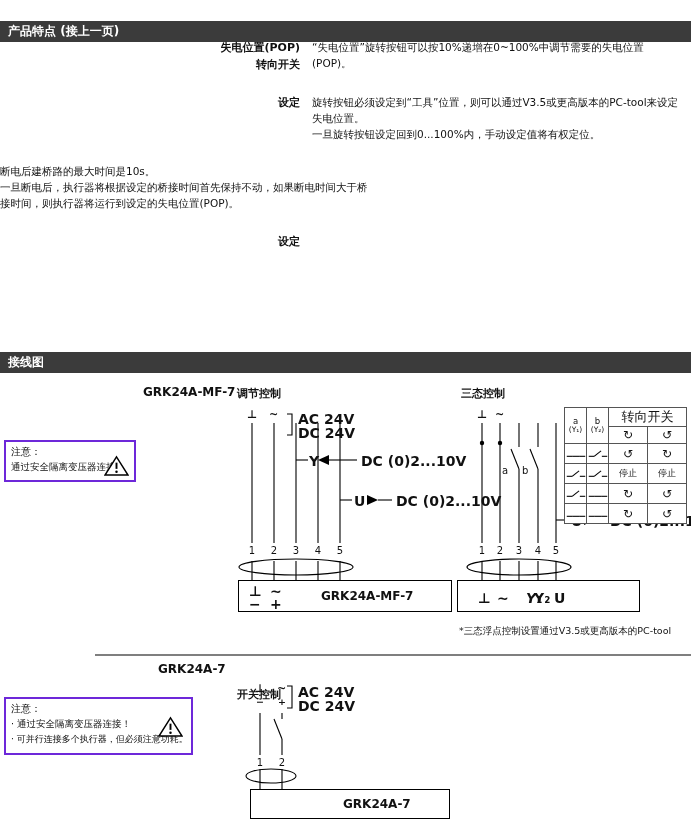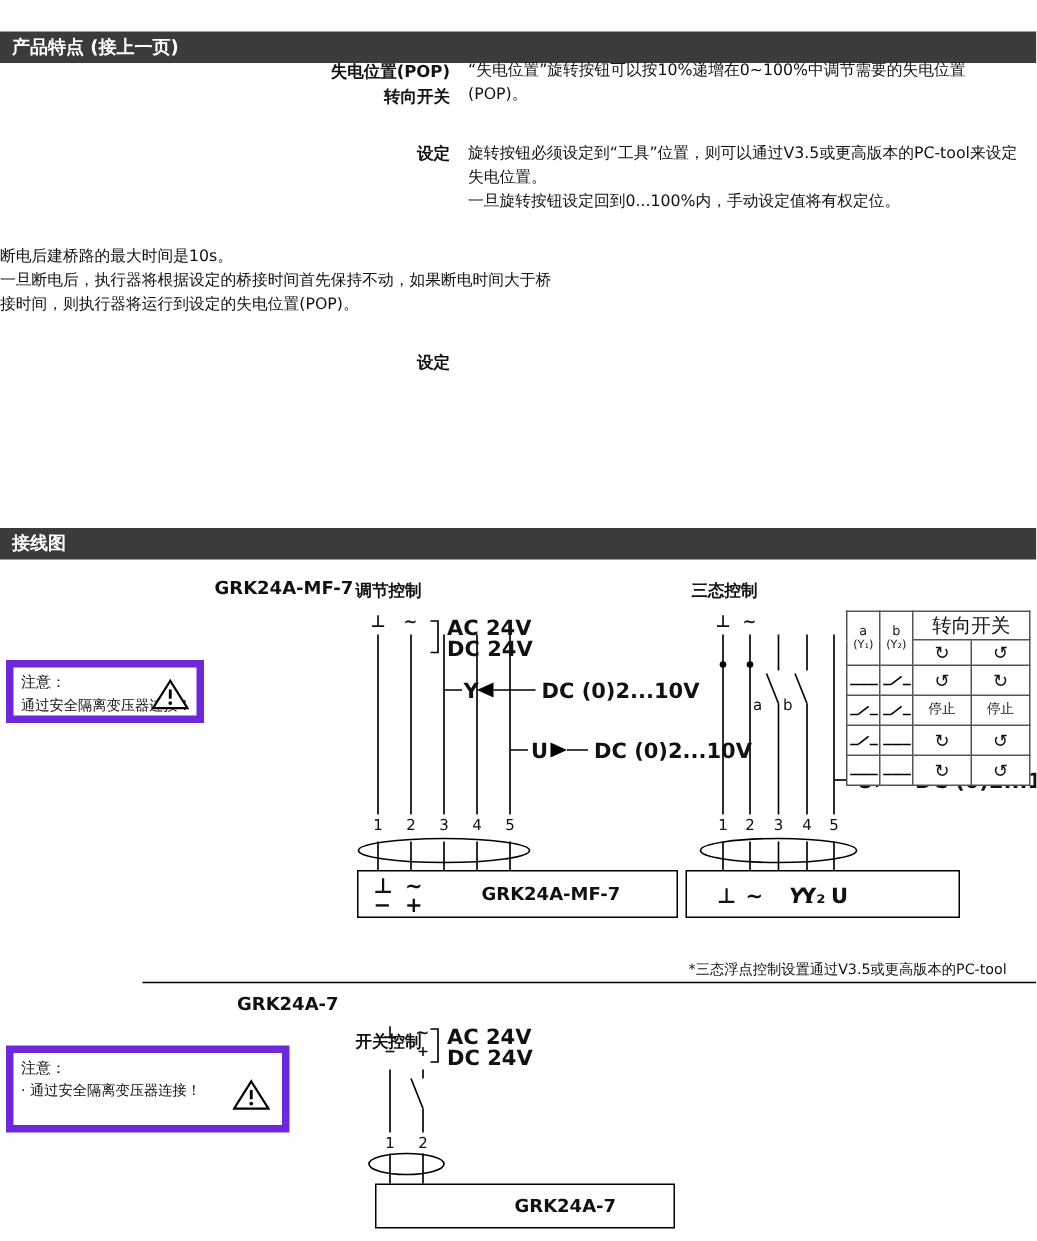--- a/index.html
+++ b/index.html
@@ -15,21 +15,21 @@
   .desc p{margin:0;}
   .wiring{position:absolute;left:0;top:385px;width:691px;height:442px;}
   .lbl{position:absolute;font-size:14px;font-weight:bold;white-space:nowrap;}
   .sym{position:absolute;font-size:11px;font-weight:bold;white-space:nowrap;}
   .small-sym{position:absolute;font-size:9.5px;font-weight:bold;white-space:nowrap;}
   .mdl{position:absolute;font-size:12px;font-weight:bold;white-space:nowrap;}
   .ctype{position:absolute;font-size:11px;font-weight:bold;white-space:nowrap;}
   .term-num{position:absolute;font-size:10px;width:10px;text-align:center;}
   .ab-lbl{position:absolute;font-size:10px;white-space:nowrap;}
   .wbox{position:absolute;border:1.3px solid #000;background:#fff;box-sizing:border-box;}
-  .notebox{position:absolute;border:5px solid #6d28d9;background:#fff;box-sizing:border-box;}
+  .notebox{position:absolute;border:2px solid #6d28d9;background:#fff;box-sizing:border-box;}
   .nb-title{padding:3px 0 0 5px;font-size:10px;}
   .nb-line{padding:2px 0 0 5px;font-size:9.5px;white-space:nowrap;}
   .nb-line2{padding:2px 0 0 5px;font-size:9px;white-space:nowrap;}
   .footnote{position:absolute;font-size:9.5px;white-space:nowrap;}
   svg.diagram{position:absolute;left:0;top:0;}
   svg.diagram line, svg.diagram path, svg.diagram polyline, svg.diagram ellipse{stroke:#000;stroke-width:1.1;fill:none;}
   svg.diagram polygon{fill:#000;stroke:none;}
   svg.diagram circle{fill:#000;stroke:none;}
   .dirtable{position:absolute;border-collapse:collapse;background:#fff;}
   .dirtable th,.dirtable td{border:1px solid #555;padding:0;text-align:center;vertical-align:middle;}
@@ -206,21 +206,21 @@
     <div class="term-num" style="left:551px;top:160px;">5</div>
 
     <div class="wbox" style="left:457px;top:195px;width:183px;height:32px;">
       <span class="lbl" style="left:20px;top:9px;">⊥</span>
       <span class="lbl" style="left:39px;top:9px;">~</span>
       <span class="lbl" style="left:68px;top:9px;font-style:italic;">Y₁</span>
       <span class="lbl" style="left:76px;top:9px;">Y₂</span>
       <span class="lbl" style="left:96px;top:9px;">U</span>
     </div>
 
-    <div class="footnote" style="left:459px;top:255px;">*三态浮点控制设置通过V3.5或更高版本的PC-tool</div>
+    <div class="footnote" style="left:459px;top:240px;">*三态浮点控制设置通过V3.5或更高版本的PC-tool</div>
 
     <table class="dirtable" style="left:564px;top:22px;">
       <thead>
         <tr>
           <th rowspan="2" style="width:21px;">
             <div class="th2">a</div>
             <div class="th2s">(Y₁)</div>
           </th>
           <th rowspan="2" style="width:21px;">
             <div class="th2">b</div>
@@ -312,20 +312,21 @@
     <div class="term-num" style="left:255px;top:372px;">1</div>
     <div class="term-num" style="left:277px;top:372px;">2</div>
 
     <div class="wbox" style="left:250px;top:404px;width:200px;height:30px;">
       <span class="mdl" style="left:92px;top:7px;">GRK24A-7</span>
     </div>
 
     <div class="notebox" style="left:4px;top:312px;width:189px;height:58px;">
       <div class="nb-title">注意：</div>
       <div class="nb-line">· 通过安全隔离变压器连接！</div>
+      <div class="nb-line2">· 可并行连接多个执行器，但必须注意功耗。</div>
       <svg class="warn" style="right:8px;top:17px;" width="25" height="22" viewBox="0 0 26 23">
         <polygon points="13,2 25,21 1,21" fill="#fff" stroke="#000" stroke-width="1.5"></polygon>
         <line x1="13" y1="8" x2="13" y2="14.5" stroke="#000" stroke-width="2"></line>
         <circle cx="13" cy="17.5" r="1.3" fill="#000"></circle>
       </svg>
     </div>
 
   </div>
 </div>
 

